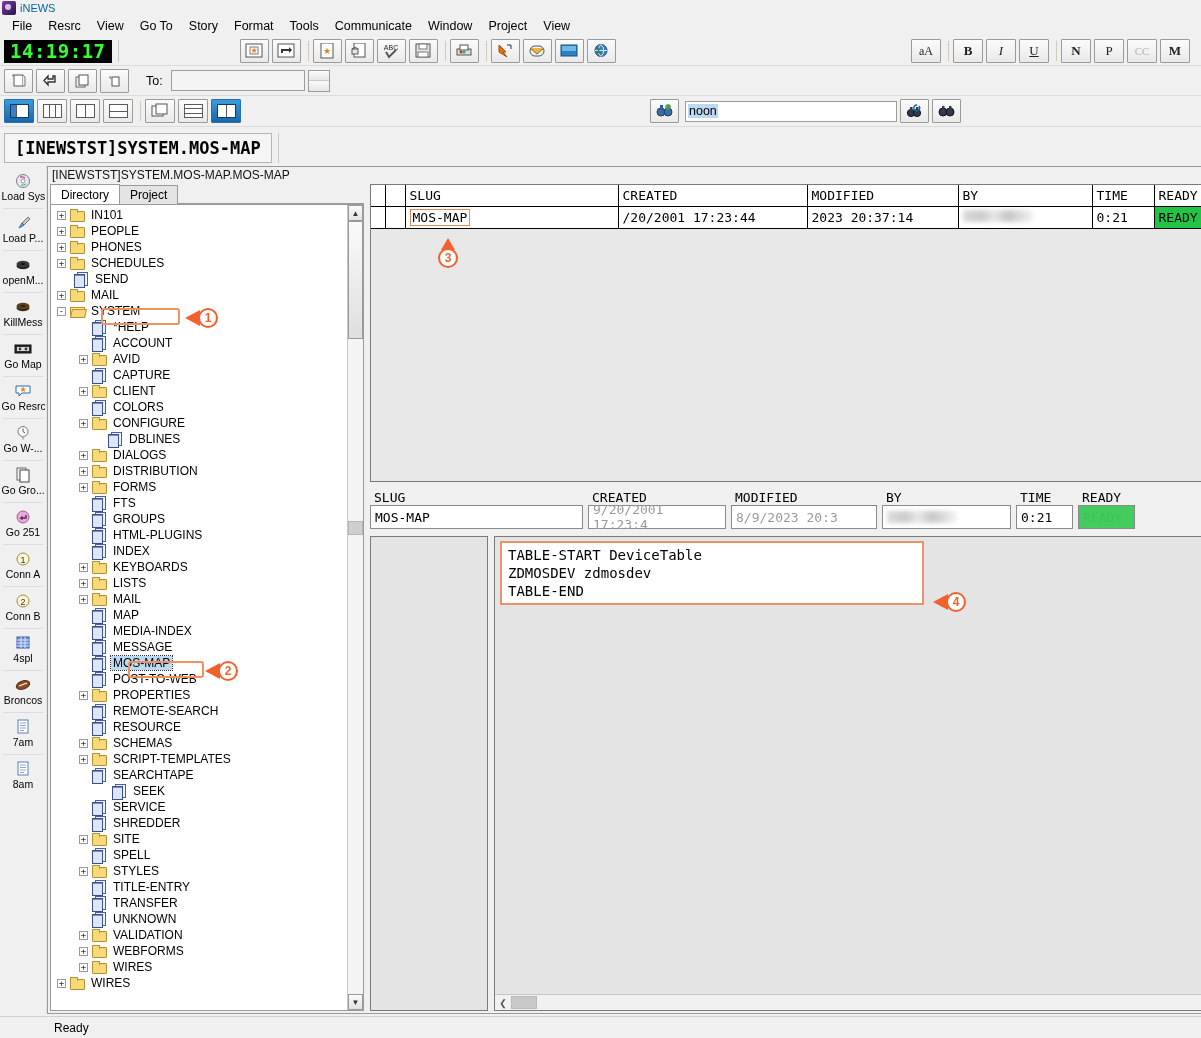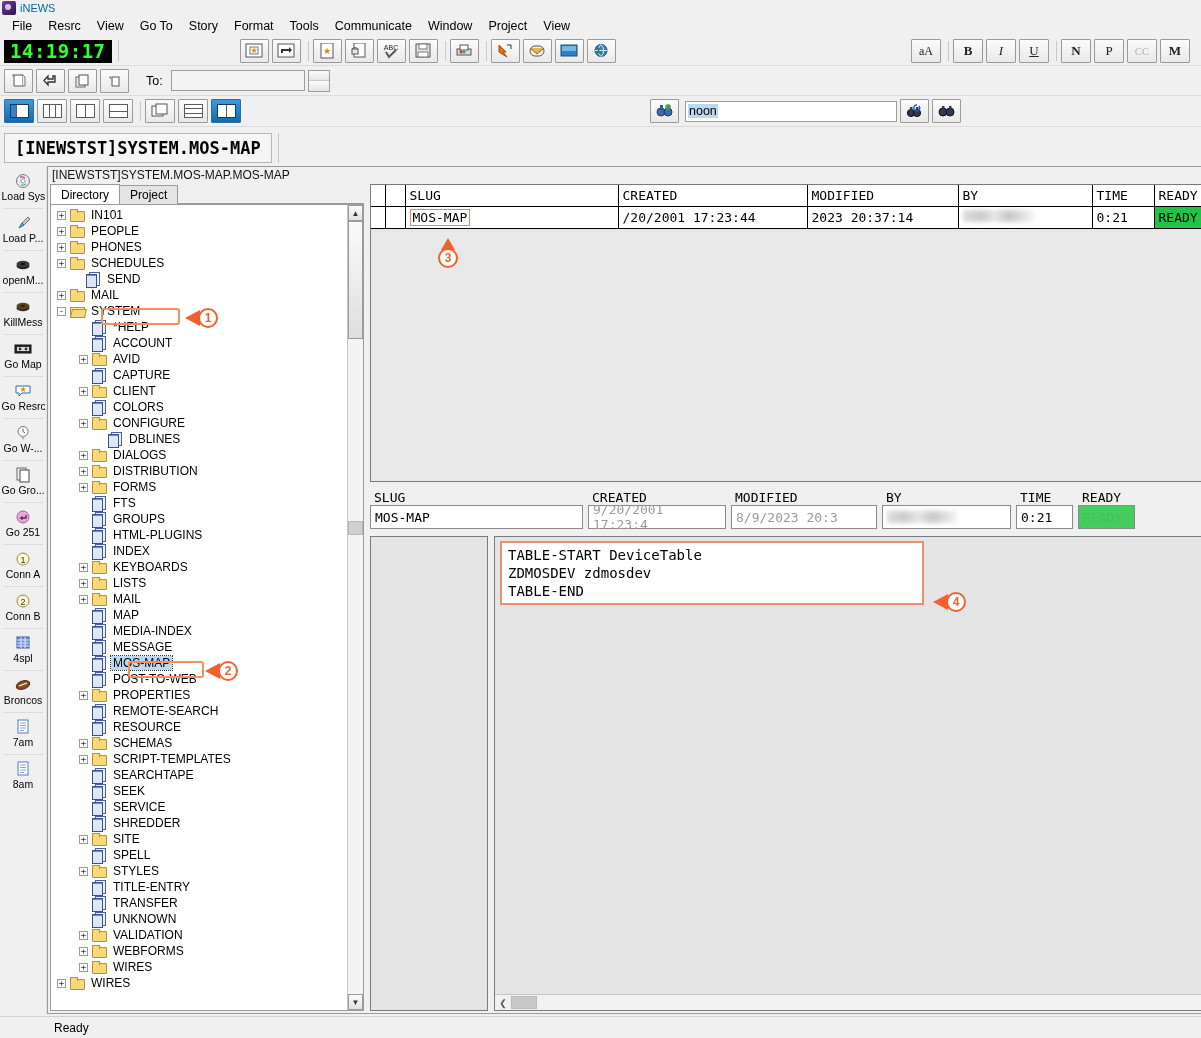--- a/index.html
+++ b/index.html
@@ -805,21 +805,21 @@
                 <div class="tnode" style="padding-left: 6px;">
                   <span class="exp">+</span>
                   <span class="ico folder"></span>
                   <span class="lbl">PHONES</span>
                 </div>
                 <div class="tnode" style="padding-left: 6px;">
                   <span class="exp">+</span>
                   <span class="ico folder"></span>
                   <span class="lbl">SCHEDULES</span>
                 </div>
-                <div class="tnode" style="padding-left: 22px;">
+                <div class="tnode" style="padding-left: 10px;">
                   <span class="noexp"></span>
                   <span class="ico queue"></span>
                   <span class="lbl">SEND</span>
                 </div>
                 <div class="tnode" style="padding-left: 6px;">
                   <span class="exp">+</span>
                   <span class="ico folder"></span>
                   <span class="lbl">MAIL</span>
                 </div>
                 <div class="tnode" style="padding-left: 6px;">
@@ -965,21 +965,21 @@
                 <div class="tnode" style="padding-left: 28px;">
                   <span class="exp">+</span>
                   <span class="ico folder"></span>
                   <span class="lbl">SCRIPT-TEMPLATES</span>
                 </div>
                 <div class="tnode" style="padding-left: 28px;">
                   <span class="noexp"></span>
                   <span class="ico queue"></span>
                   <span class="lbl">SEARCHTAPE</span>
                 </div>
-                <div class="tnode" style="padding-left: 28px;">
+                <div class="tnode" style="padding-left: 28px; margin-left: 20px;">
                   <span class="noexp"></span>
                   <span class="ico queue"></span>
                   <span class="lbl">SEEK</span>
                 </div>
                 <div class="tnode" style="padding-left: 28px;">
                   <span class="noexp"></span>
                   <span class="ico queue"></span>
                   <span class="lbl">SERVICE</span>
                 </div>
                 <div class="tnode" style="padding-left: 28px;">

